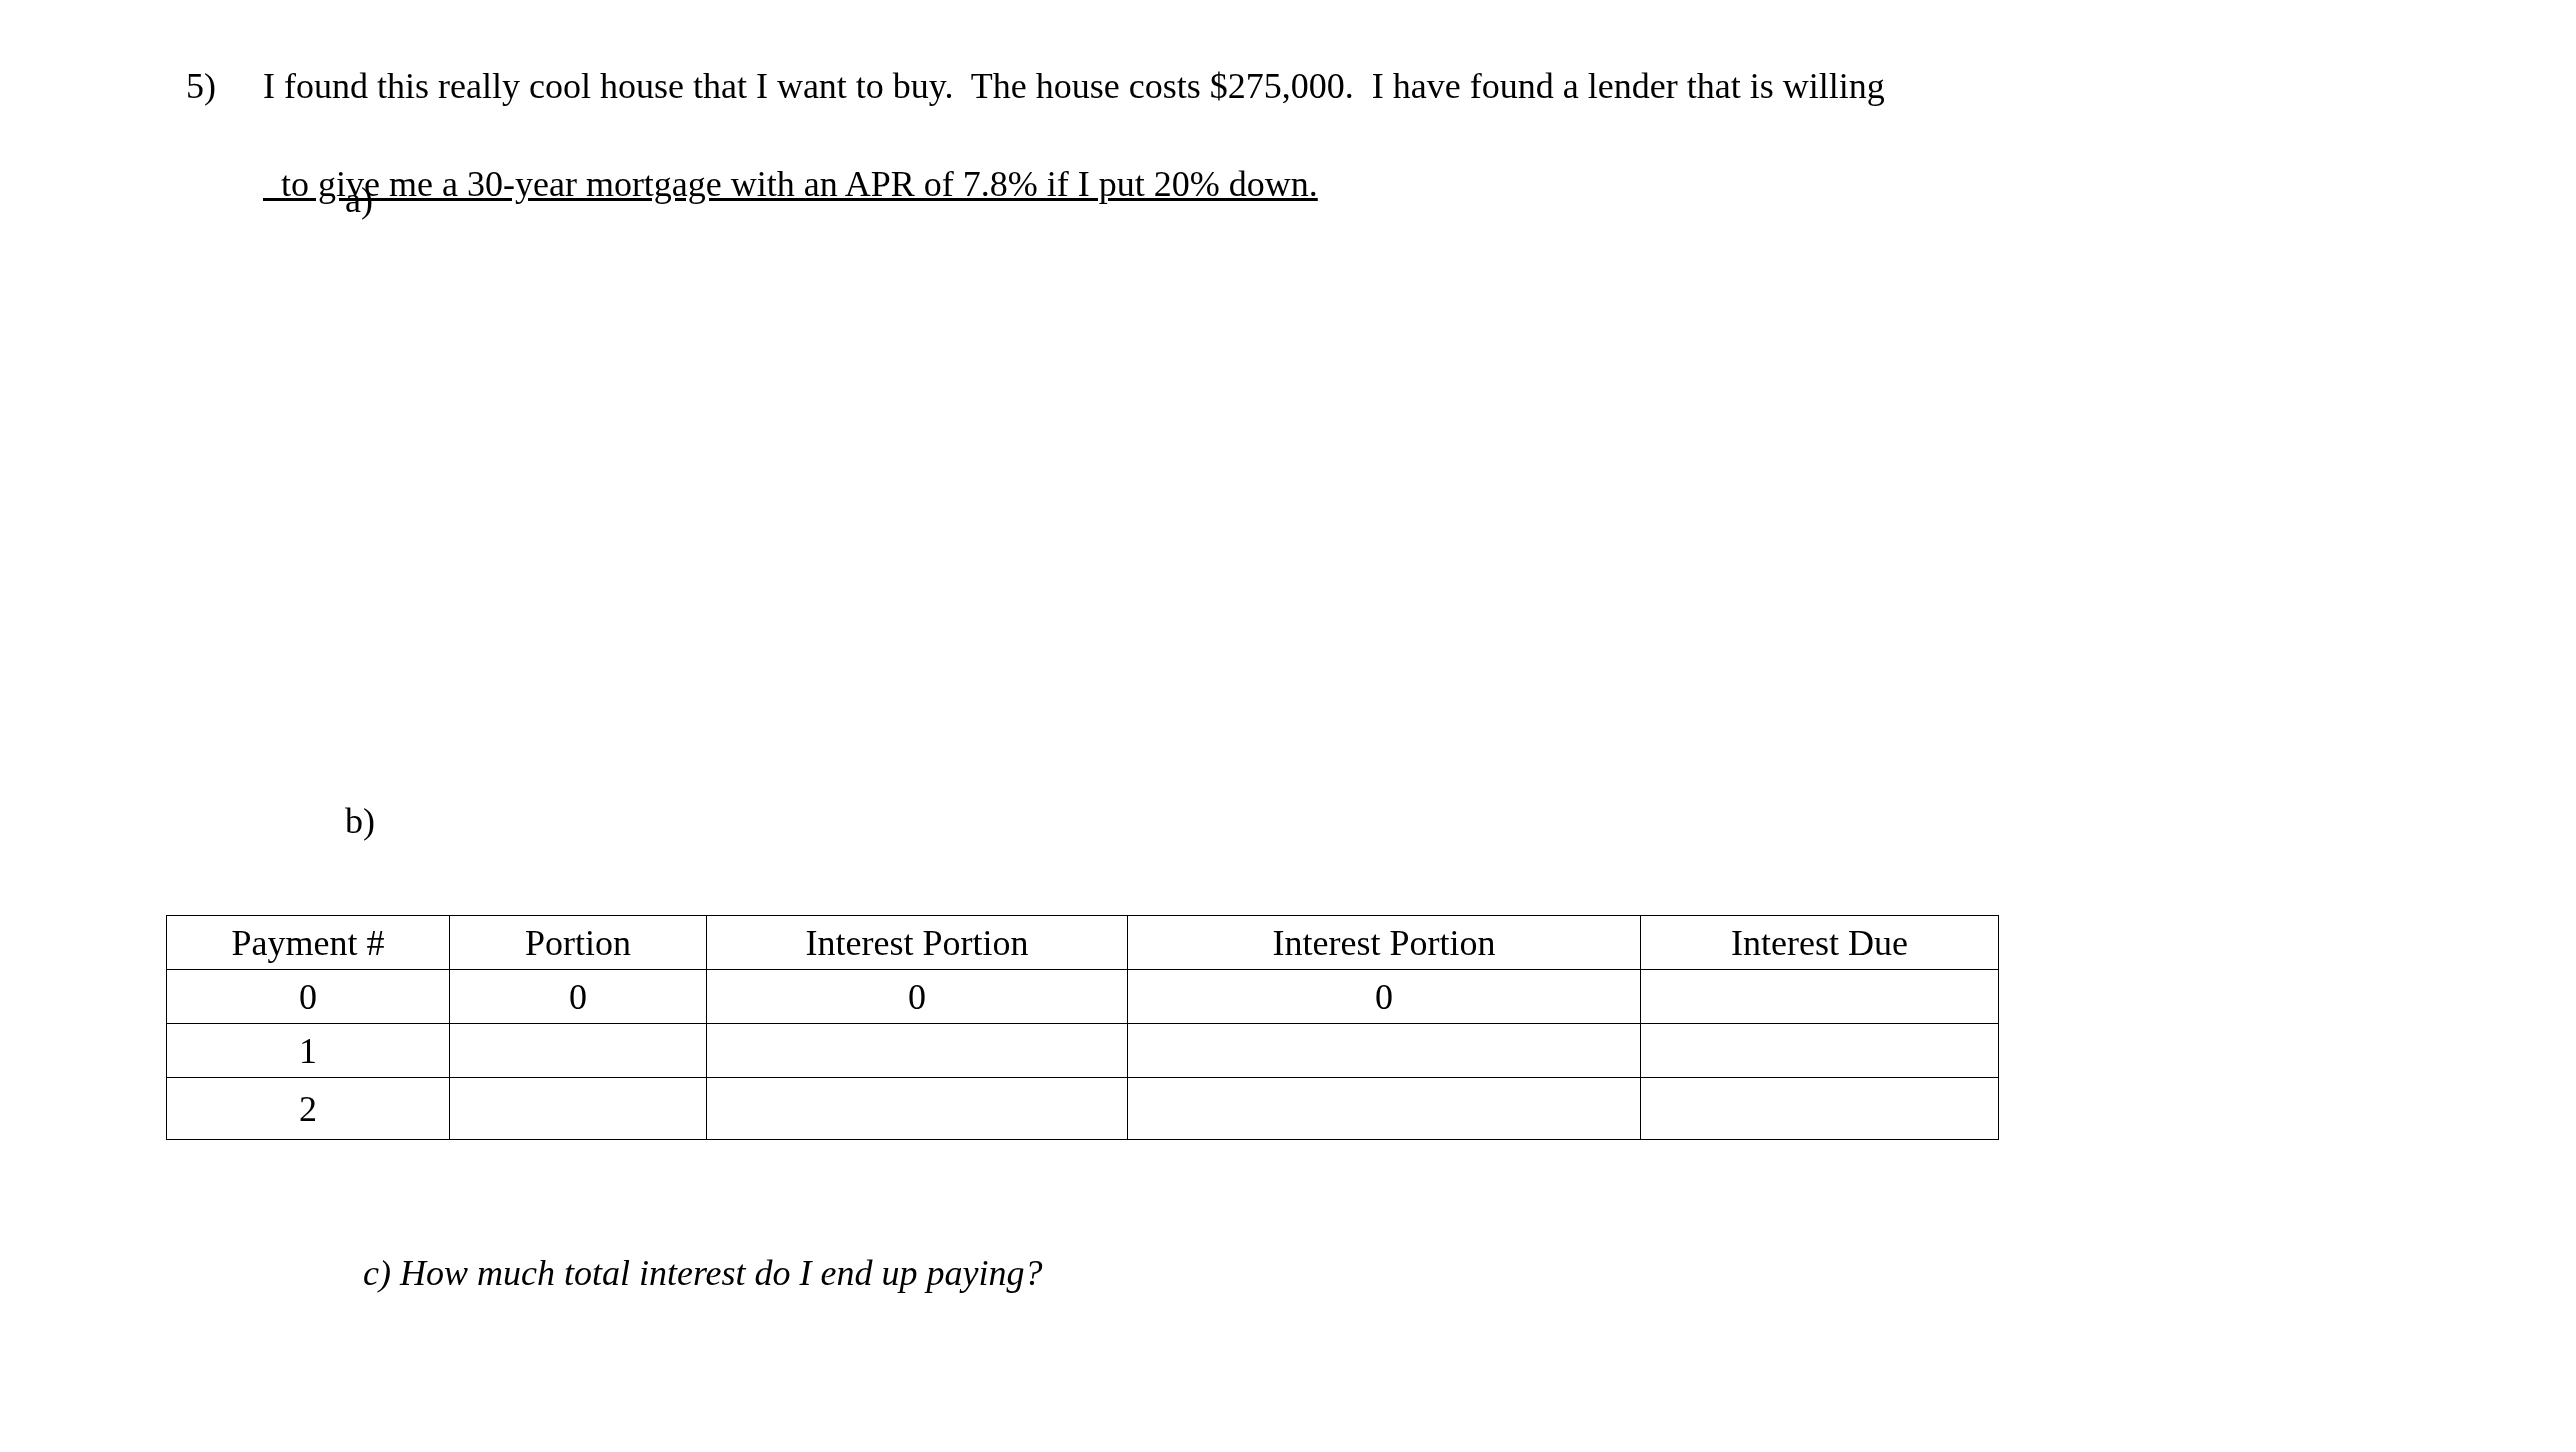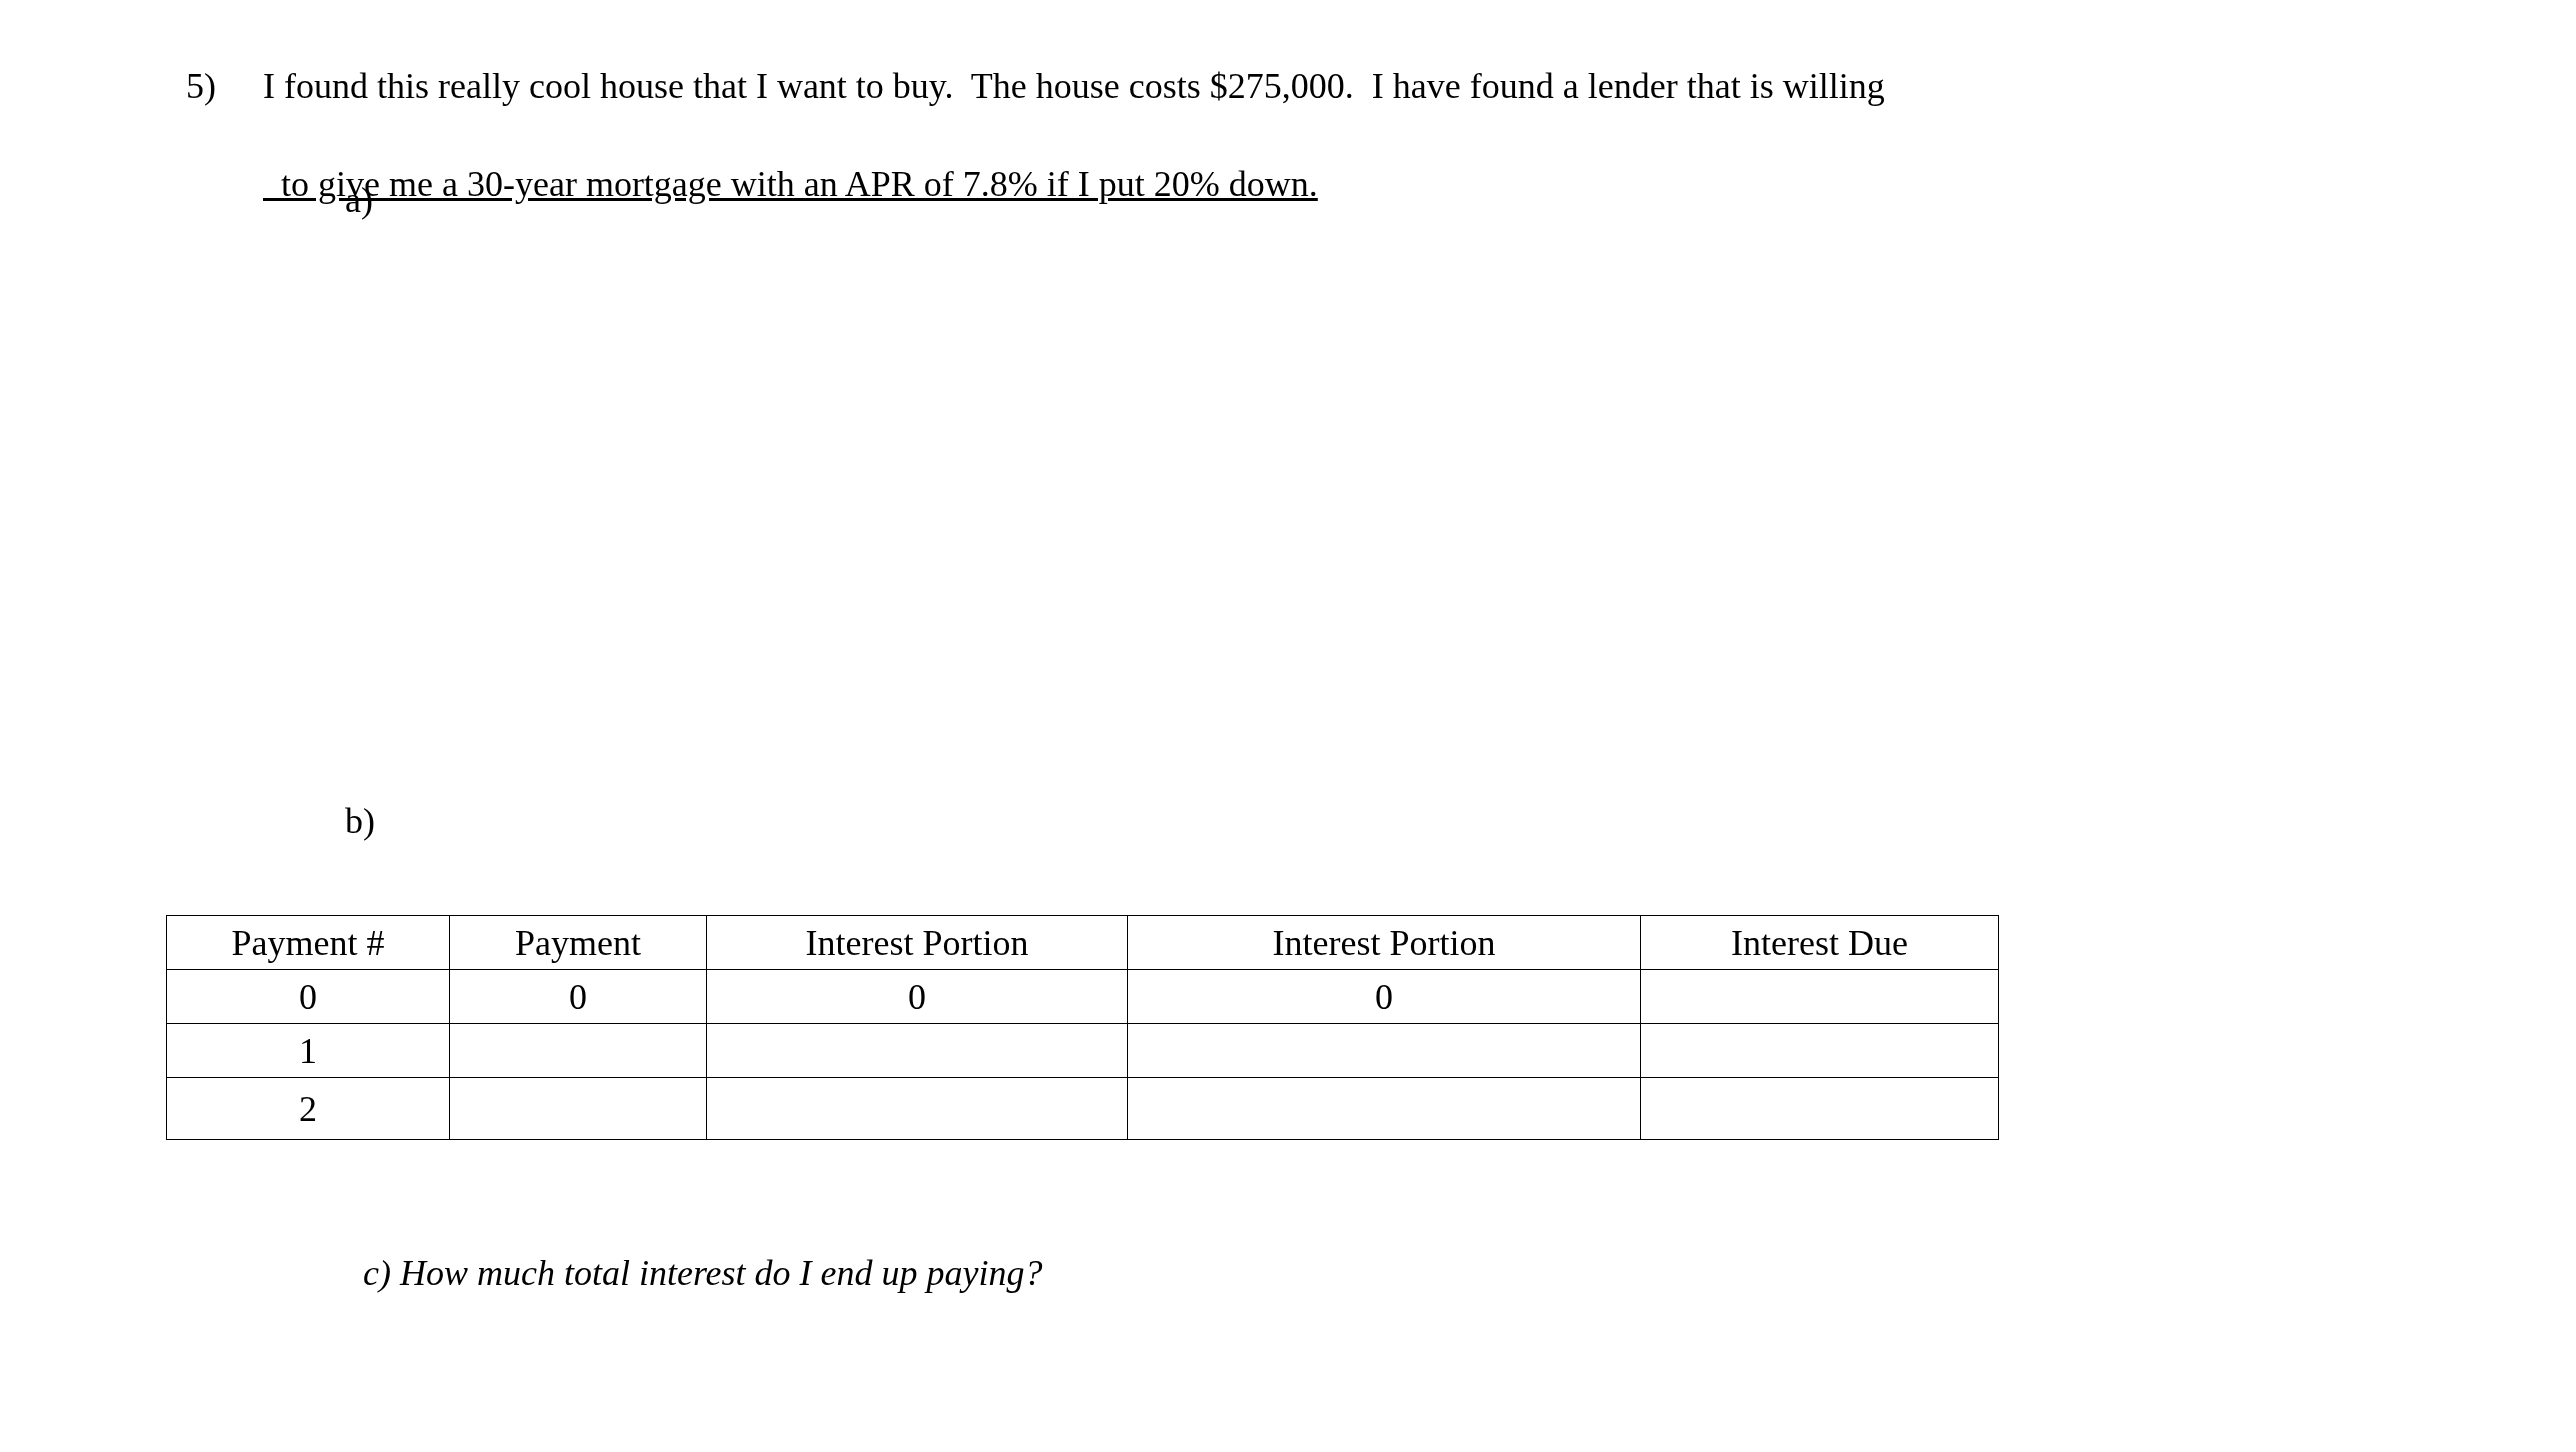--- a/index.html
+++ b/index.html
@@ -73,21 +73,21 @@
   <colgroup>
     <col style="width:283px">
     <col style="width:257px">
     <col style="width:421px">
     <col style="width:513px">
     <col style="width:358px">
   </colgroup>
   <thead>
     <tr>
       <th>Payment #</th>
-      <th>Payment</th>
+      <th>Portion</th>
       <th>Interest Portion</th>
       <th>Interest Portion</th>
       <th>Interest Due</th>
     </tr>
   </thead>
   <tbody>
     <tr>
       <td>0</td>
       <td>0</td>
       <td>0</td>

